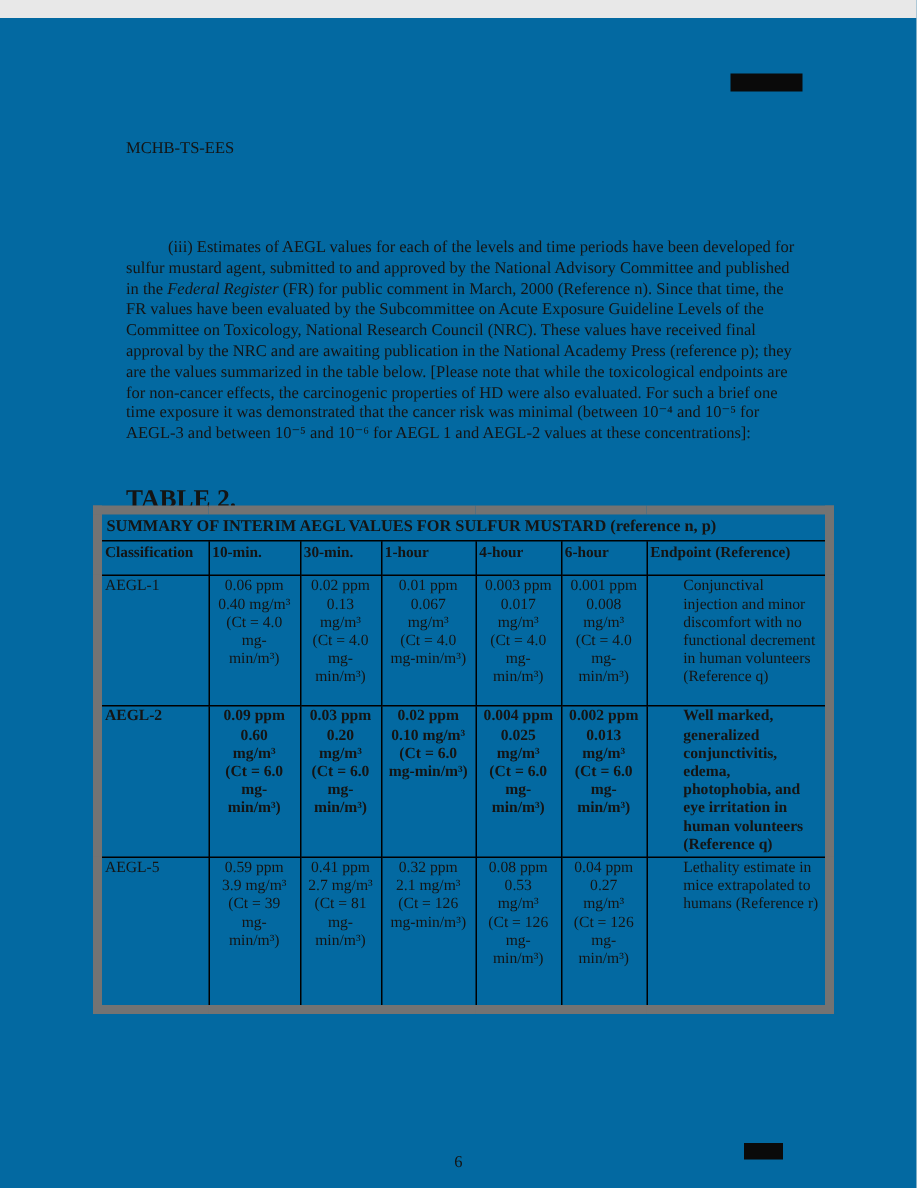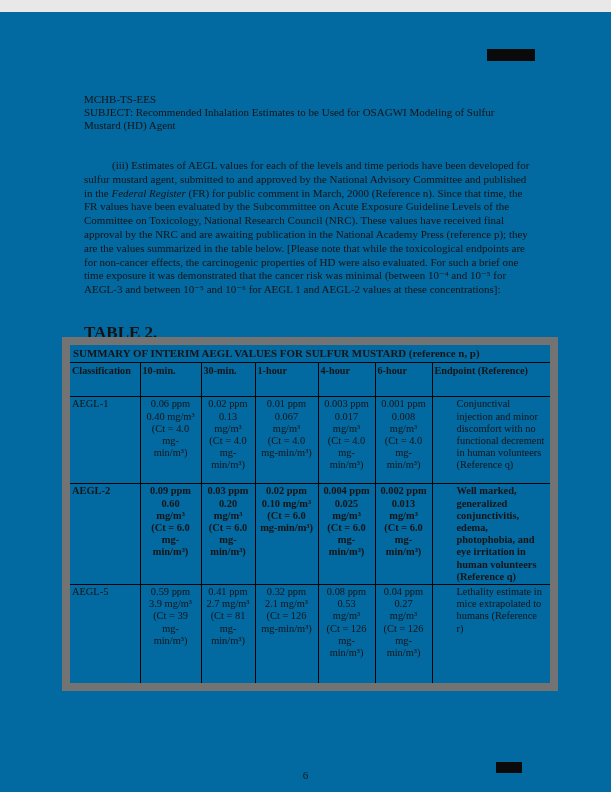--- a/index.html
+++ b/index.html
@@ -42,29 +42,29 @@
     width: 488px; border-collapse: collapse; table-layout: fixed;
     font-size: 10.4px; line-height: 12.2px;
   }
   .aegl th, .aegl td {
     border: 1px solid #000;
     vertical-align: top;
     text-align: left;
     padding: 1px 2px;
     overflow: hidden;
   }
-  .aegl { border: 8px solid #737373; }
+  .aegl { border: 6px solid #737373; }
   .aegl th.title {
     font-weight: bold; font-size: 10.9px;
     padding: 2px 3px 3px 3px;
   }
   .aegl tr.hdr th {
     font-weight: bold; font-size: 10.2px;
     white-space: nowrap;
-    padding: 2px 2px 19px 2px;
+    padding: 2px 2px 8px 2px;
     height: 12px;
   }
   .aegl td.val { white-space: pre-line; text-align: center; }
   .aegl tr.r1 td { height: 84px; }
   .aegl tr.r2 td { height: 92px; font-weight: bold; }
   .aegl tr.r3 td { height: 96px; }
   .aegl td.endpoint { padding-right: 4px; padding-left: 24px; }
 
   .pagenum {
     position: absolute; left: 0; top: 757px;
@@ -74,21 +74,20 @@
 </style>
 </head>
 <body>
 
 <div class="page">
 
   <div class="artifact artifact-top"></div>
 
   <div class="letterhead">MCHB-TS-EES</div>
 
-  <div class="subject">SUBJECT:  Recommended Inhalation Estimates to be Used for OSAGWI Modeling of Sulfur Mustard (HD) Agent</div>
 
   <p class="para"><span>(iii)  Estimates of AEGL values for each of the levels and time periods have been developed for sulfur mustard agent, submitted to and approved by the National Advisory Committee and published in the </span><span class="italic">Federal Register</span><span> (FR) for public comment in March, 2000 (Reference n).  Since that time, the FR values have been evaluated by the Subcommittee on Acute Exposure Guideline Levels of the Committee on Toxicology, National Research Council (NRC).  These values have received final approval by the NRC and are awaiting publication in the National Academy Press (reference p); they are the values summarized in the table below.  [Please note that while the toxicological endpoints are for non-cancer effects, the carcinogenic properties of HD were also evaluated.  For such a brief one time exposure it was demonstrated that the cancer risk was minimal (between 10⁻⁴ and 10⁻⁵ for AEGL-3 and between 10⁻⁵ and 10⁻⁶ for AEGL 1 and AEGL-2 values at these concentrations]:</span></p>
 
   <div class="table-label">TABLE 2.</div>
 
   <table class="aegl">
     <colgroup>
       <col style="width:74px">
         <col style="width:61px">
         <col style="width:54px">

